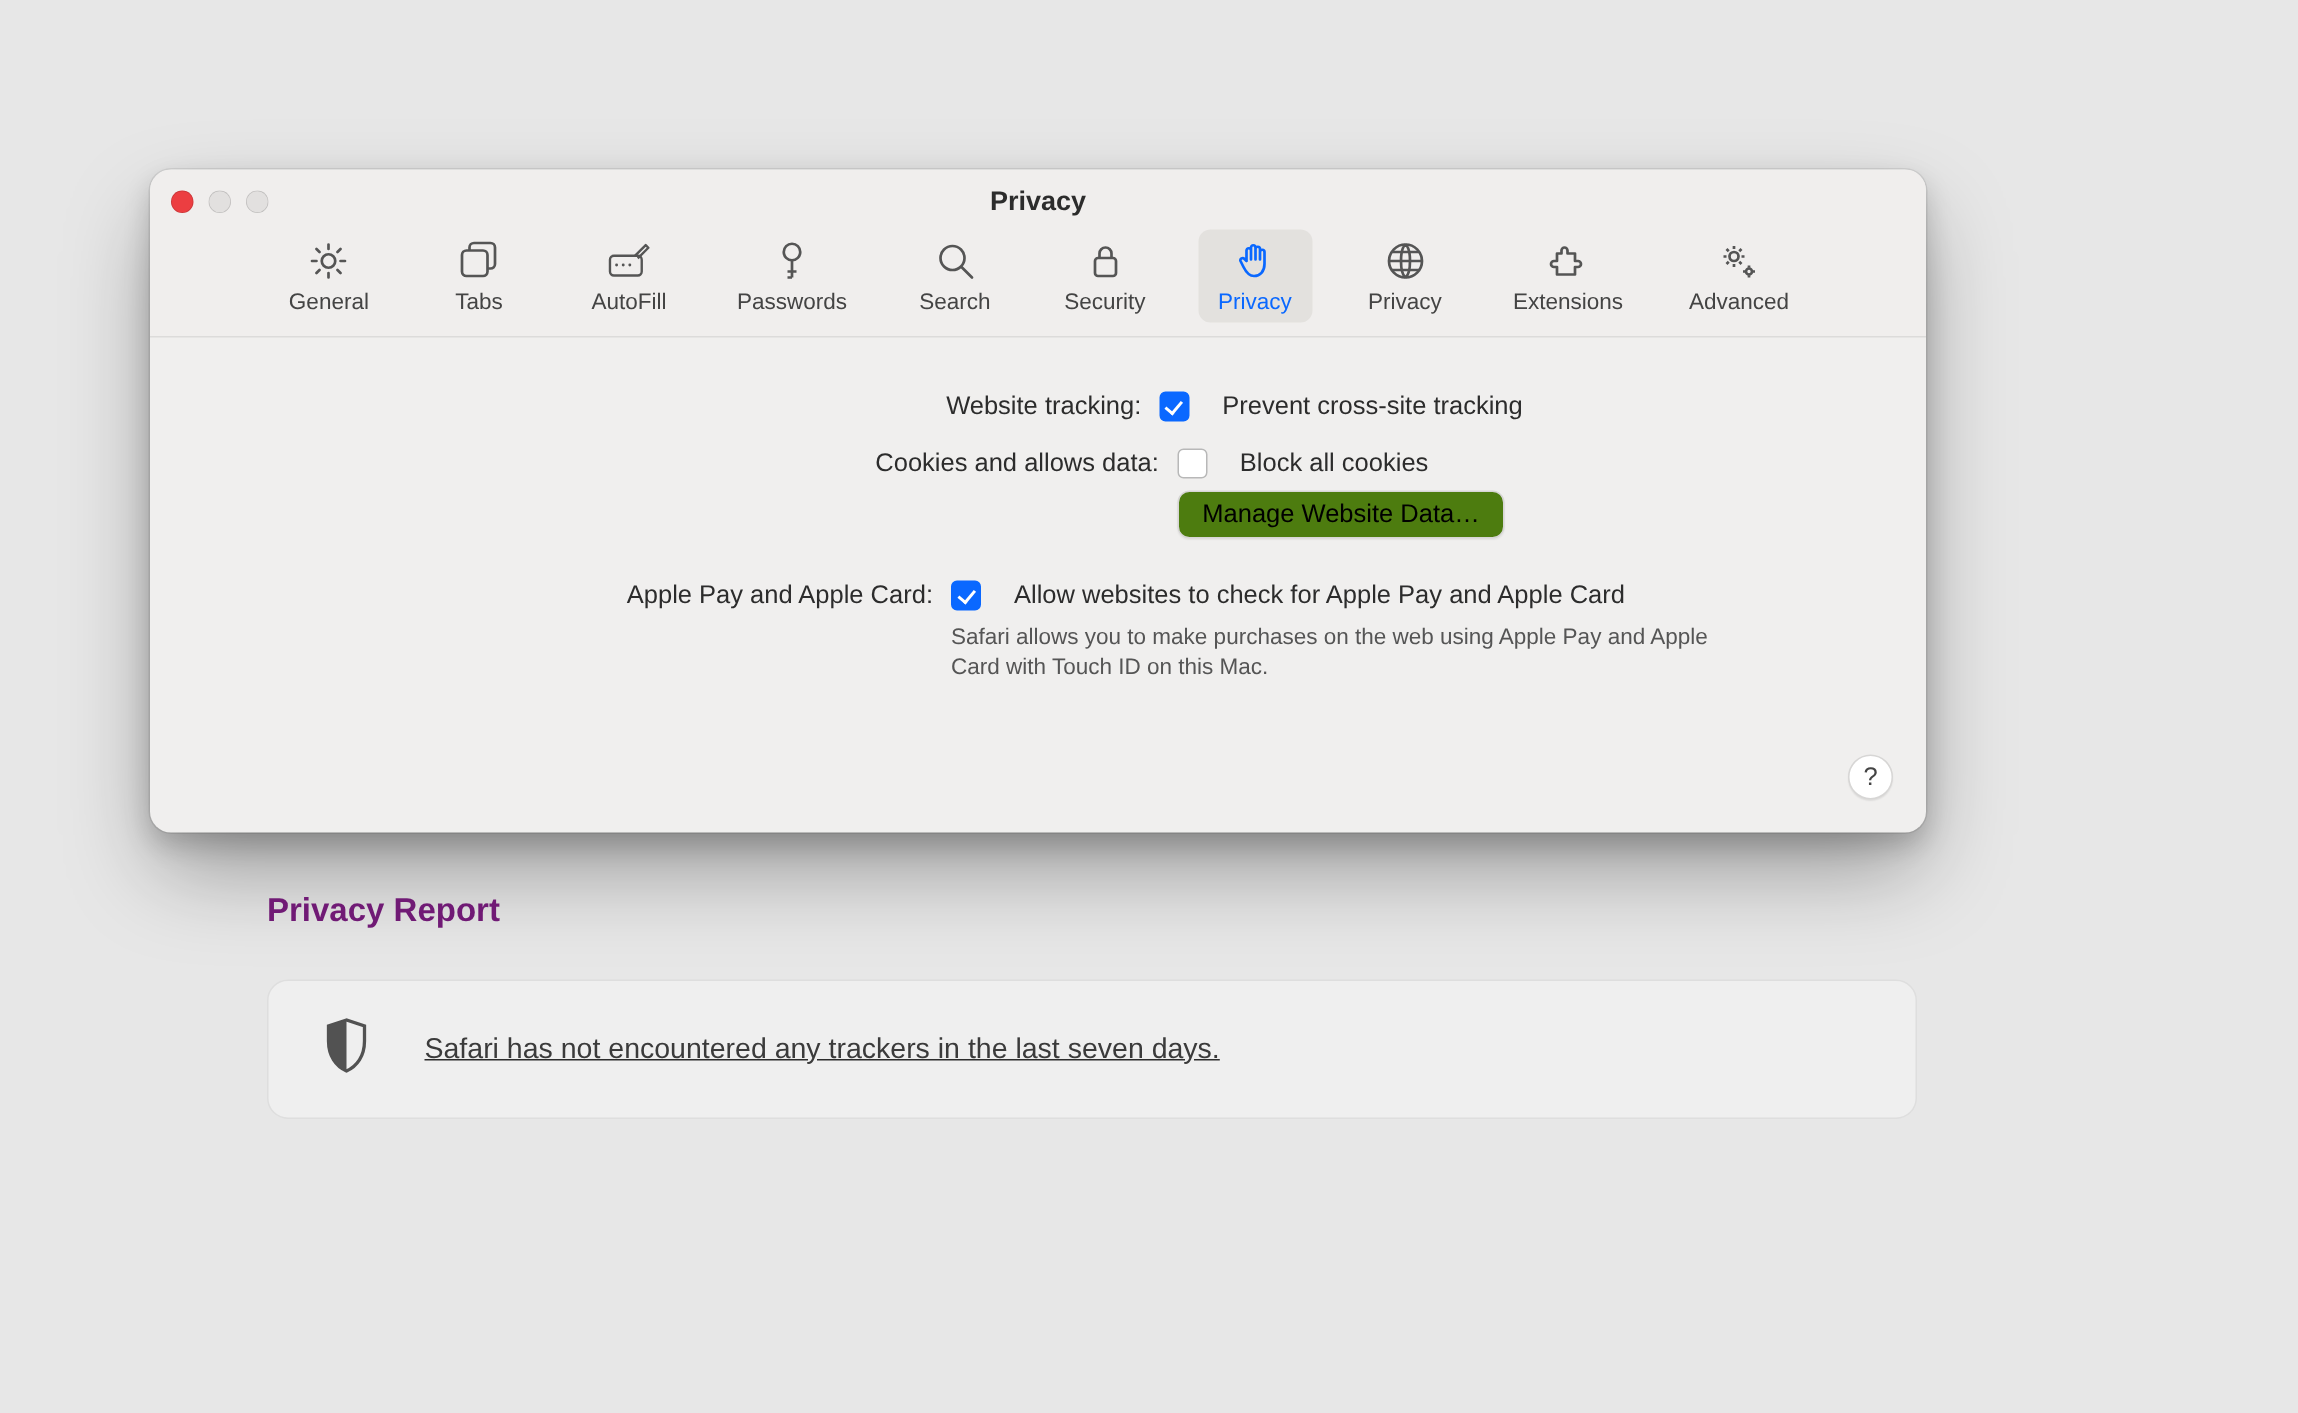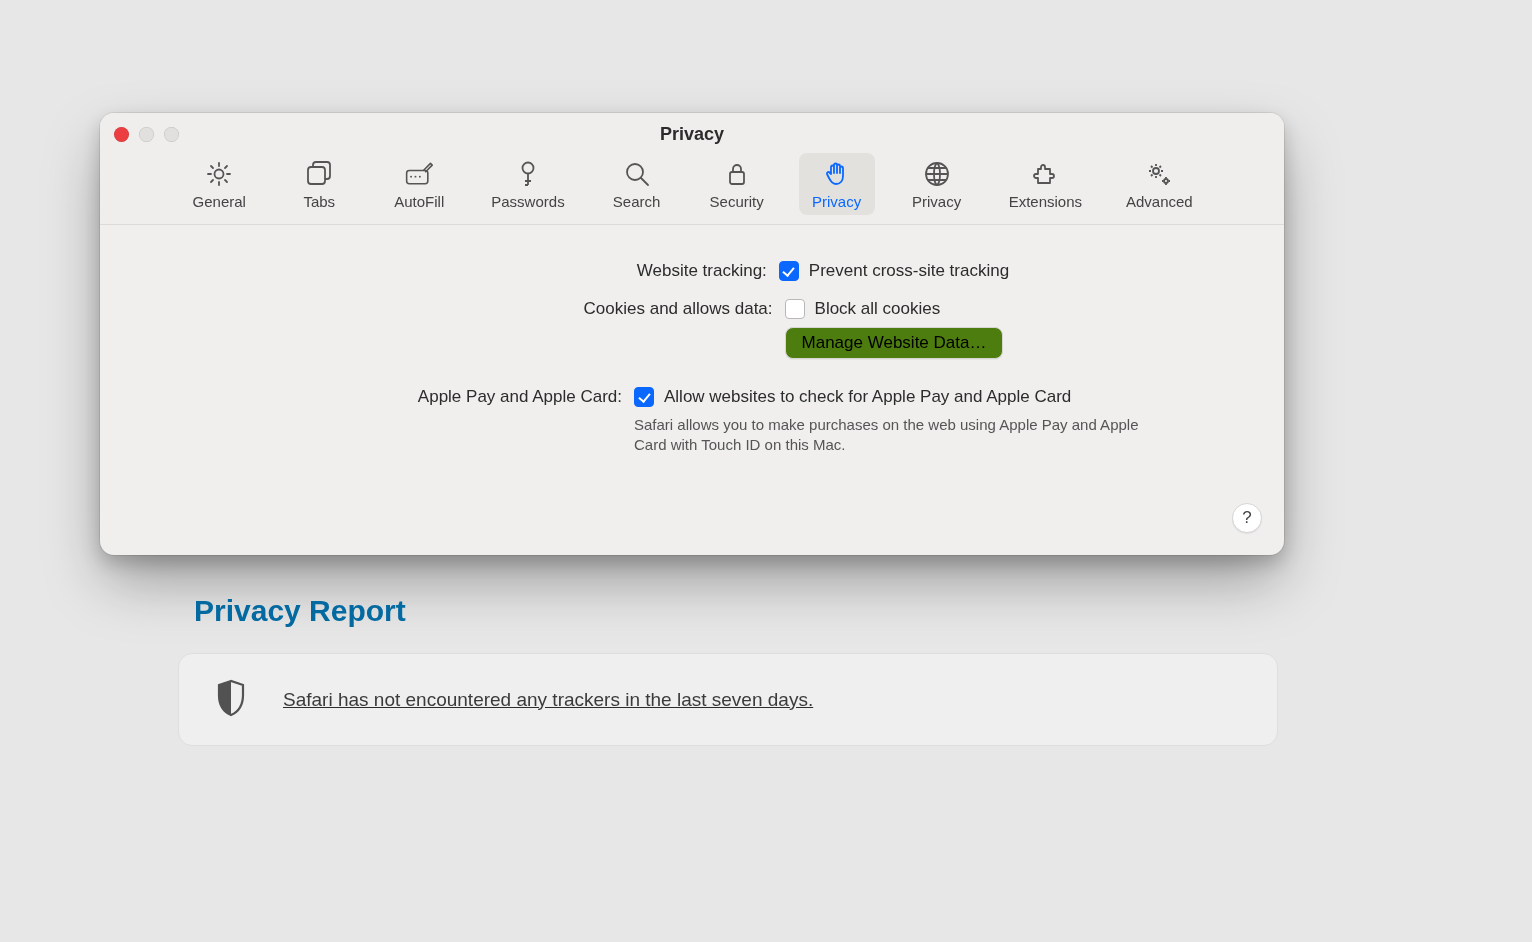--- a/index.html
+++ b/index.html
@@ -21,30 +21,30 @@
   .tool .lbl{font-size:15px;margin-top:2px;color:#444;font-weight:400;}
   .tool.selected .lbl{color:#0a68ff;}
   .tool svg{width:30px;height:30px;stroke:#555;fill:none;stroke-width:1.8;}
   .tool.selected svg{stroke:#0a68ff;}
 
   
   .content{position:absolute;left:0;right:0;top:112px;bottom:0;padding:36px 40px 28px;}
   .row{display:flex;align-items:flex-start;margin-bottom:18px;justify-content:center;}
   .rowlabel{width:392px;text-align:right;padding-right:12px;font-size:17px;color:#2c2c2c;padding-top:0px;}
   .rowvalue{display:flex;flex-direction:column;gap:8px;font-size:17px;}
-  .chkline{display:flex;align-items:center;gap:10px;}
+  .chkline{display:flex;align-items:center;gap:22px;}
   .checkbox{width:18px;height:18px;border-radius:4px;border:1px solid #b8b8b8;background:#fff;display:flex;align-items:center;justify-content:center;}
   .checkbox.checked{background:#0a68ff;border-color:#0a68ff;}
   .checkbox.checked::after{content:"";width:9px;height:5px;border:2px solid #fff;border-top:none;border-right:none;transform:translateY(-1px) rotate(-50deg);}
   .btn{background:#4d7c0f;border:1px solid #d7d6d5;border-radius:8px;padding:5px 16px;font-size:17px;box-shadow:0 1px 1px rgba(0,0,0,.05);align-self:flex-start;}
   .help{position:absolute;right:22px;bottom:22px;width:28px;height:28px;border-radius:50%;background:#fff;border:1px solid #d7d6d5;display:flex;align-items:center;justify-content:center;font-size:17px;color:#444;box-shadow:0 1px 1px rgba(0,0,0,.08);}
   .subtext{font-size:15px;color:#555;max-width:520px;line-height:1.35;}
 
   
-  .report-title{position:absolute;left:178px;top:594px;font-size:30px;font-weight:700;color:#0369a1;margin-left:16px;}
+  .report-title{position:absolute;left:178px;top:594px;font-size:22px;font-weight:700;color:#701a75;}
   .report-card{position:absolute;left:178px;top:653px;width:1026px;height:91px;background:#efefef;border:1px solid #dedede;border-radius:14px;display:flex;align-items:center;padding:0 36px;gap:36px;text-decoration:underline;}
   .report-card svg{width:32px;height:38px;fill:#525252;}
   .report-card .txt{font-size:19px;color:#3b3b3b;}
 </style>
 </head>
 <body>
 <div class="canvas">
 
 <div class="window">
   <div class="titlebar">

